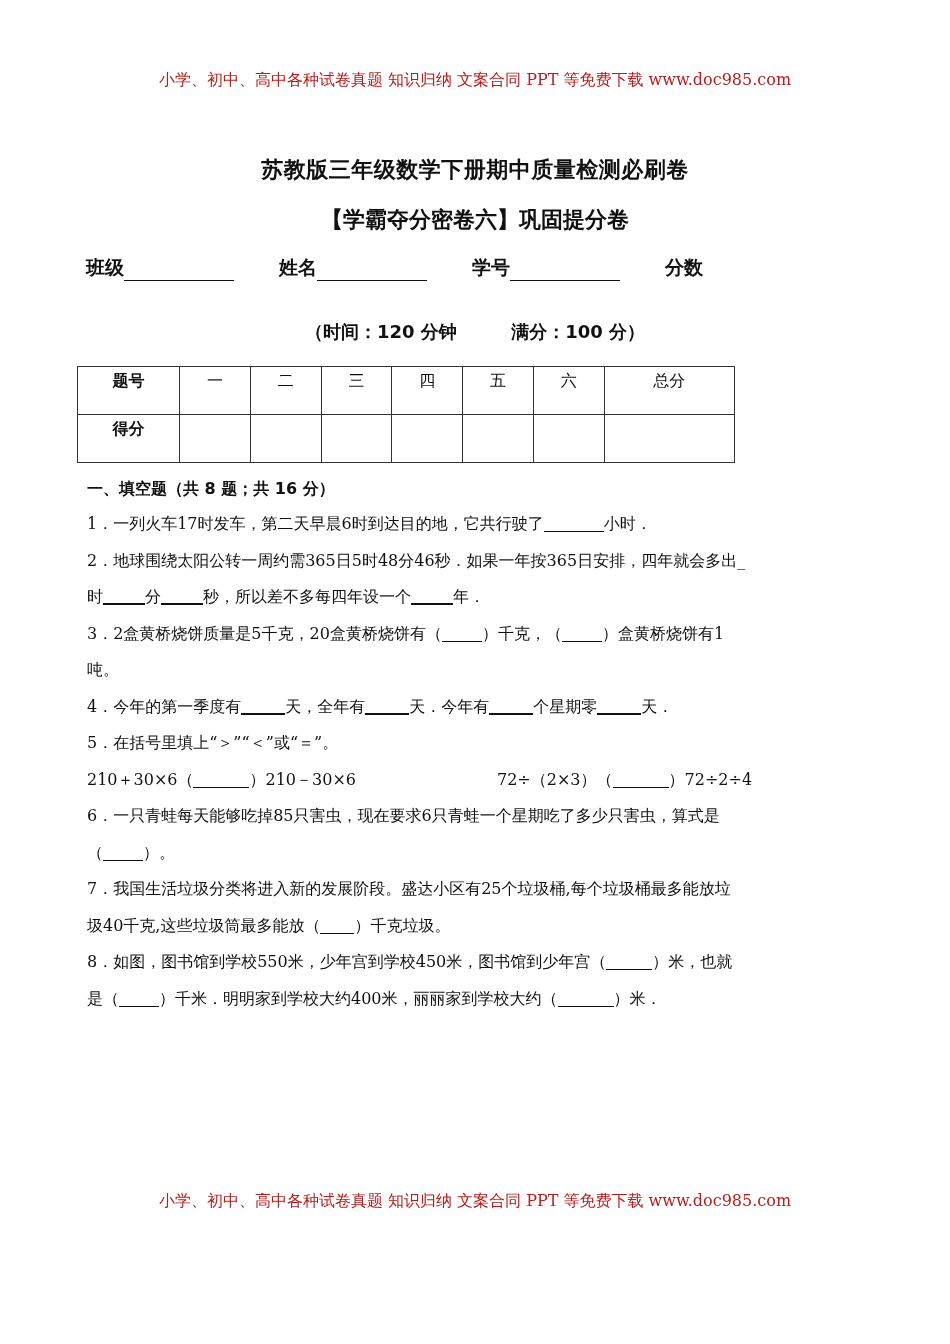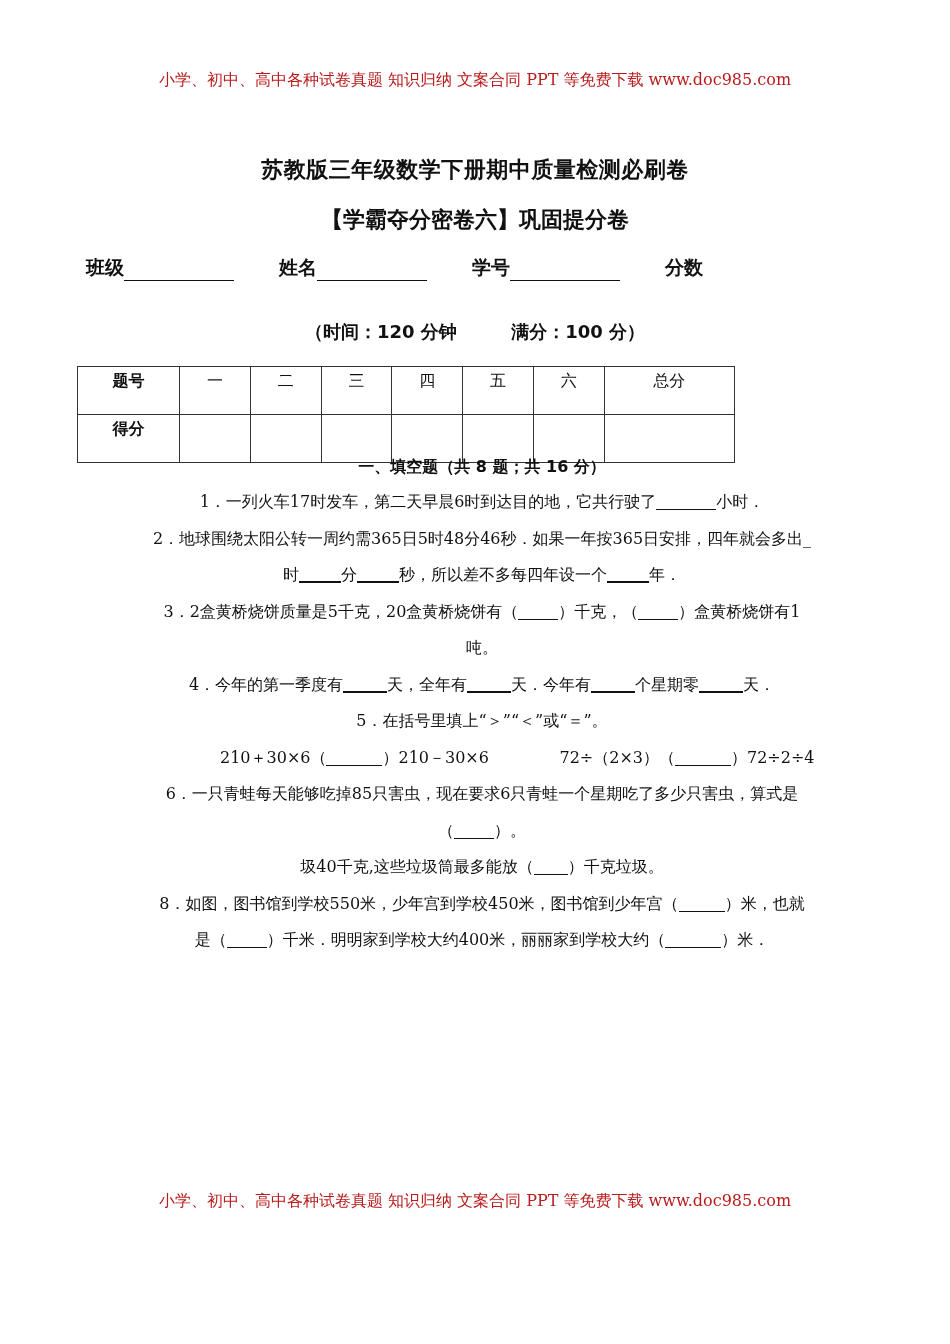--- a/index.html
+++ b/index.html
@@ -17,21 +17,21 @@
           font-family: "DejaVu Sans", sans-serif; display: flex; }
   .info .f { display: flex; align-items: flex-end; }
   .info .line { display: inline-block; width: 110px; border-bottom: 1.5px solid #111; height: 20px; margin-right: 45px; }
   .time { position: absolute; top: 320px; left: 0; width: 950px; text-align: center; font-size: 18px;
           font-weight: bold; font-family: "DejaVu Sans", sans-serif; }
   .time span { margin: 16px 24px; }
   table.score { position: absolute; top: 366px; left: 77px; width: 658px; border-collapse: collapse; }
   table.score td { border: 1px solid #333; height: 42px; text-align: center; vertical-align: top;
                    padding-top: 4px; font-size: 16px; font-family: "DejaVu Sans", sans-serif; }
   table.score td.lbl { font-weight: bold; width: 99px; }
-  .content { position: absolute; top: 454px; left: 87px; width: 790px; font-size: 16px; text-align: center; }
+  .content { position: absolute; top: 476px; left: 87px; width: 790px; font-size: 16px; }
   .sec { font-weight: bold; font-family: "DejaVu Sans", sans-serif; font-size: 16px; height: 30px; line-height: 26px; }
   .ln { height: 36.5px; line-height: 36px; white-space: nowrap; font-size: 16px; }
   .blank { display: inline-block; border-bottom: 1px solid #111; height: 18px; vertical-align: -3px; }
   .thick { border-bottom: 2px solid #111; }
 </style>
 </head>
 <body>
 
 <div class="hdr">小学、初中、高中各种试卷真题 知识归纳 文案合同 PPT 等免费下载   www.doc985.com</div>
 
@@ -119,20 +119,23 @@
   </div>
 
   <div class="ln">
     <span>6．一只青蛙每天能够吃掉85只害虫，现在要求6只青蛙一个星期吃了多少只害虫，算式是</span>
   </div>
   <div class="ln">
     <span>（</span><span class="blank" style="width:40px"></span><span>）。</span>
   </div>
 
   <div class="ln">
+    <span>7．我国生活垃圾分类将进入新的发展阶段。盛达小区有25个垃圾桶,每个垃圾桶最多能放垃</span>
+  </div>
+  <div class="ln">
     <span>圾40千克,这些垃圾筒最多能放（</span><span class="blank" style="width:34px"></span><span>）千克垃圾。</span>
   </div>
 
   <div class="ln">
     <span>8．如图，图书馆到学校550米，少年宫到学校450米，图书馆到少年宫（</span><span class="blank" style="width:46px"></span><span>）米，也就</span>
   </div>
   <div class="ln">
     <span>是（</span><span class="blank" style="width:40px"></span><span>）千米．明明家到学校大约400米，丽丽家到学校大约（</span><span class="blank" style="width:56px"></span><span>）米．</span>
   </div>
 </div>

